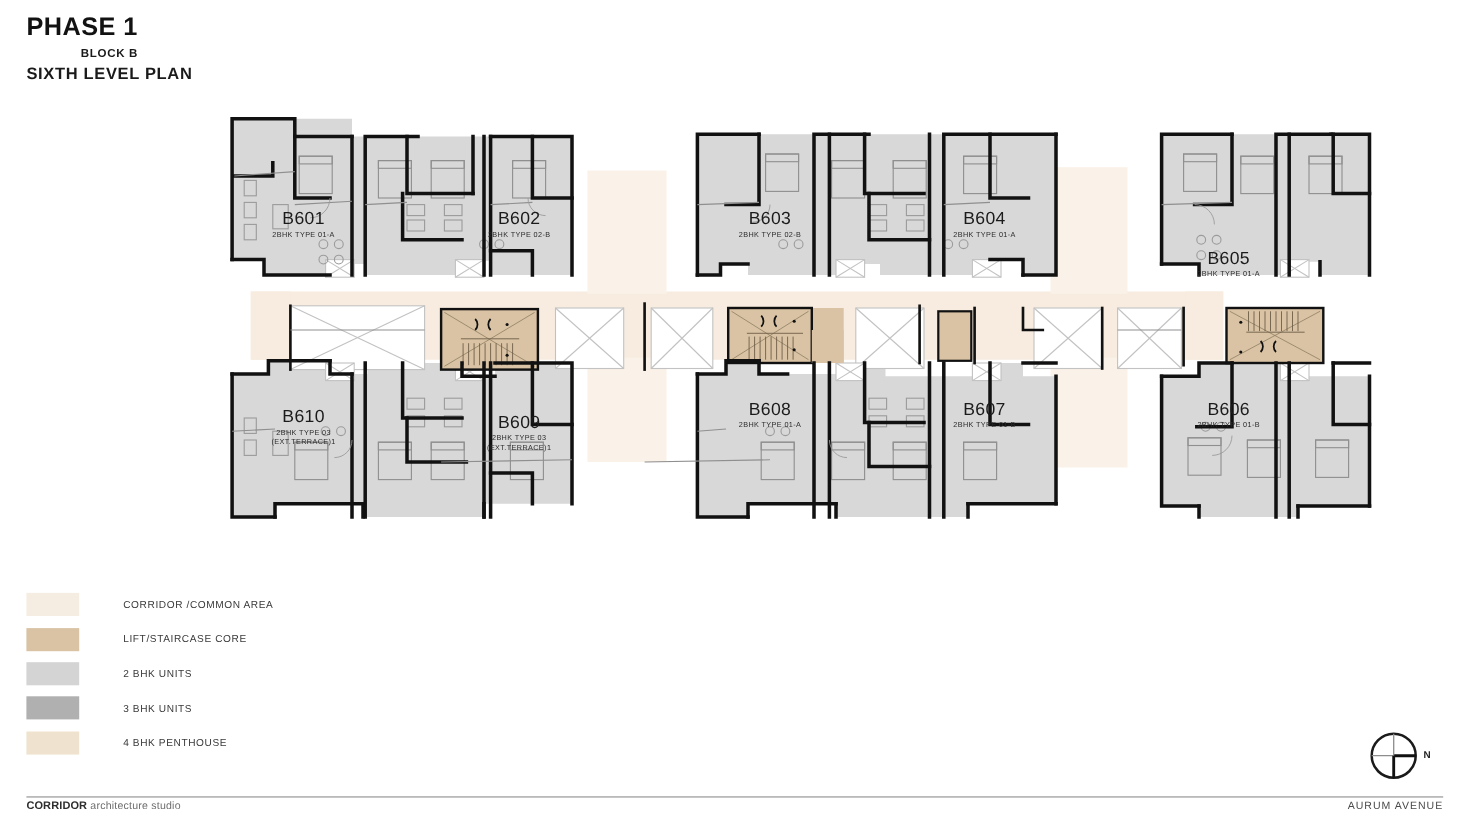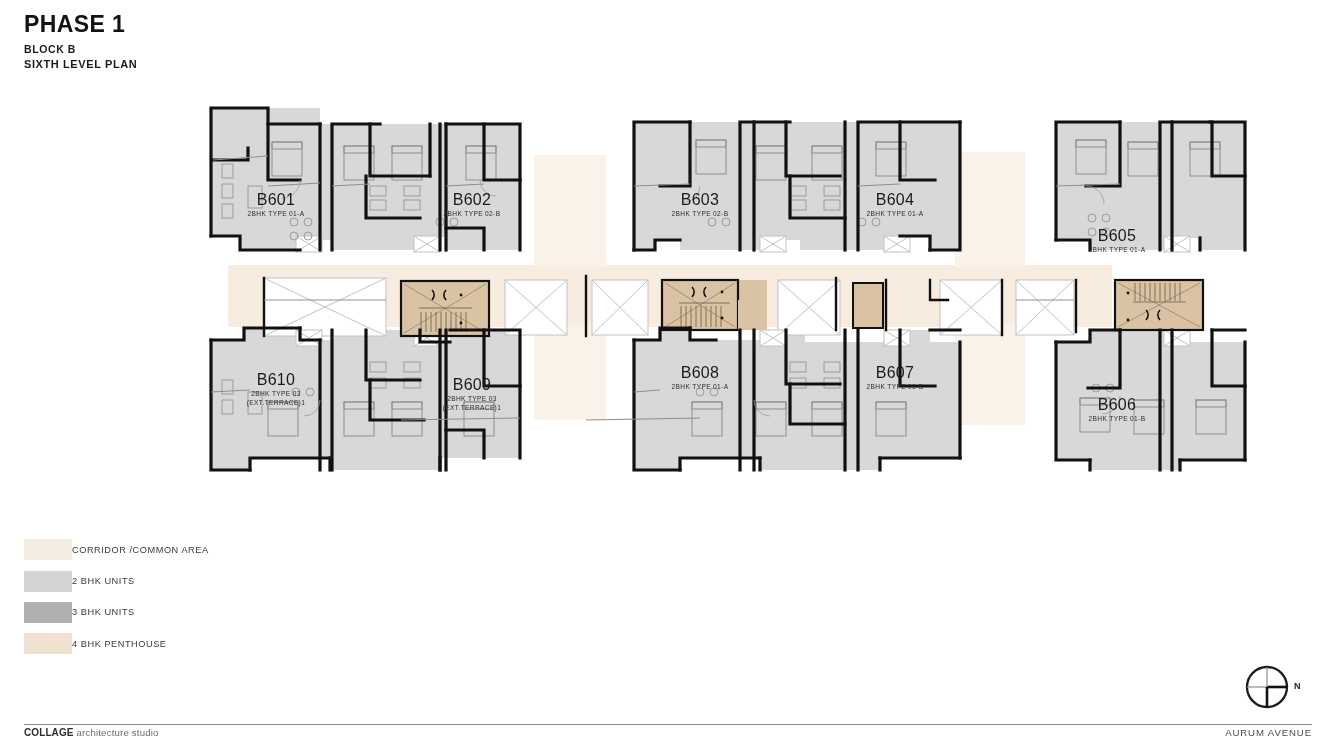--- a/index.html
+++ b/index.html
@@ -5,31 +5,31 @@
 <style>
   html,body{margin:0;padding:0;}
   body{
     width:1336px;height:751px;background:#ffffff;
     font-family:"Liberation Sans","DejaVu Sans",sans-serif;
     overflow:hidden;position:relative;
   }
   
   #title-block{position:absolute;left:24px;top:12px;}
   #plan-phase{font-size:23px;font-weight:bold;letter-spacing:.4px;color:#121212;line-height:1.05;}
-  #plan-block{font-size:10.5px;font-weight:bold;letter-spacing:.6px;color:#1a1a1a;margin-top:6px;line-height:1.45;}
-  #plan-level{font-size:11px;font-weight:bold;letter-spacing:.6px;color:#1a1a1a;line-height:1.45;}
+  #plan-block{font-size:10.5px;font-weight:bold;letter-spacing:.6px;color:#1a1a1a;margin-top:6px;line-height:1.45;text-align:center;}
+  #plan-level{font-size:15px;font-weight:bold;letter-spacing:.6px;color:#1a1a1a;line-height:1.45;}
 
   
   #floorplan{position:absolute;left:0;top:0;width:1336px;height:751px;}
 
   
   #legend{position:absolute;left:24px;top:534px;}
   .legend-row{display:flex;align-items:center;height:31.4px;}
   .legend-swatch{width:48px;height:21px;flex:0 0 48px;}
-  .legend-label{font-size:9.2px;letter-spacing:.55px;color:#3a3a3a;white-space:nowrap;}
+  .legend-label{margin-left:40px;font-size:9.2px;letter-spacing:.55px;color:#3a3a3a;white-space:nowrap;}
 
   
   #compass{position:absolute;left:1243px;top:664px;width:58px;height:46px;}
   #compass-n{position:absolute;left:1294px;top:681px;font-size:9px;font-weight:bold;color:#222;}
 
   
   #footer-rule{position:absolute;left:24px;top:724px;width:1288px;height:0;border-top:1.1px solid #8d8d8d;}
   #footer-left{position:absolute;left:24px;top:727px;font-size:9.6px;color:#4a4a4a;letter-spacing:.2px;white-space:nowrap;}
   #footer-left b{font-weight:bold;color:#2e2e2e;font-size:10px;letter-spacing:.1px;}
   #footer-left span.light{font-weight:normal;color:#6d6d6d;}
@@ -468,21 +468,21 @@
     <div class="unit-type">2BHK TYPE 02-B</div>
   </div>
   <div class="unit-label" style="left:845px;top:190px;width:100px;">
     <div class="unit-id">B604</div>
     <div class="unit-type">2BHK TYPE 01-A</div>
   </div>
   <div class="unit-label" style="left:1067px;top:190px;width:100px;margin-top:36px;">
     <div class="unit-id">B605</div>
     <div class="unit-type">2BHK TYPE 01-A</div>
   </div>
-  <div class="unit-label" style="left:1067px;top:363px;width:100px;margin-top:32px;">
+  <div class="unit-label" style="left:1067px;top:363px;width:100px;">
     <div class="unit-id">B606</div>
     <div class="unit-type">2BHK TYPE 01-B</div>
   </div>
   <div class="unit-label" style="left:845px;top:363px;width:100px;">
     <div class="unit-id">B607</div>
     <div class="unit-type">2BHK TYPE 01-B</div>
   </div>
   <div class="unit-label" style="left:650px;top:363px;width:100px;">
     <div class="unit-id">B608</div>
     <div class="unit-type">2BHK TYPE 01-A</div>
@@ -496,20 +496,24 @@
     <div class="unit-id">B610</div>
     <div class="unit-type">2BHK TYPE 03</div>
     <div class="unit-type">(EXT.TERRACE)1</div>
   </div>
 </div>
 
 <div id="legend">
   <div class="legend-row">
     <div class="legend-swatch" style="background: rgb(245, 237, 225);"></div>
     <div class="legend-label">CORRIDOR /COMMON AREA</div>
+  </div>
+  <div class="legend-row">
+    <div class="legend-swatch" style="background: rgb(217, 195, 164);"></div>
+    <div class="legend-label">LIFT/STAIRCASE CORE</div>
   </div>
   <div class="legend-row">
     <div class="legend-swatch" style="background: rgb(212, 212, 212);"></div>
     <div class="legend-label">2 BHK UNITS</div>
   </div>
   <div class="legend-row">
     <div class="legend-swatch" style="background: rgb(176, 176, 176);"></div>
     <div class="legend-label">3 BHK UNITS</div>
   </div>
   <div class="legend-row">
@@ -522,15 +526,15 @@
   <circle cx="24" cy="23" r="20" fill="none" stroke="#1b1b1b" stroke-width="2.3"></circle>
   <line x1="4" y1="23" x2="24" y2="23" stroke="#8d8d8d" stroke-width="1.2"></line>
   <line x1="24" y1="23" x2="44" y2="23" stroke="#111111" stroke-width="2.6"></line>
   <line x1="24" y1="3" x2="24" y2="23" stroke="#8d8d8d" stroke-width="1.2"></line>
   <line x1="24" y1="23" x2="24" y2="43" stroke="#111111" stroke-width="2.6"></line>
 </svg>
 <div id="compass-n">N</div>
 
 <div id="footer-rule"></div>
 <div id="footer-left">
-  <b>COLLAGE</b><span class="light"> architecture studio</span>
+  <b>CORRIDOR</b><span class="light"> architecture studio</span>
 </div>
 <div id="footer-right">AURUM AVENUE</div>
 
 </body></html>

